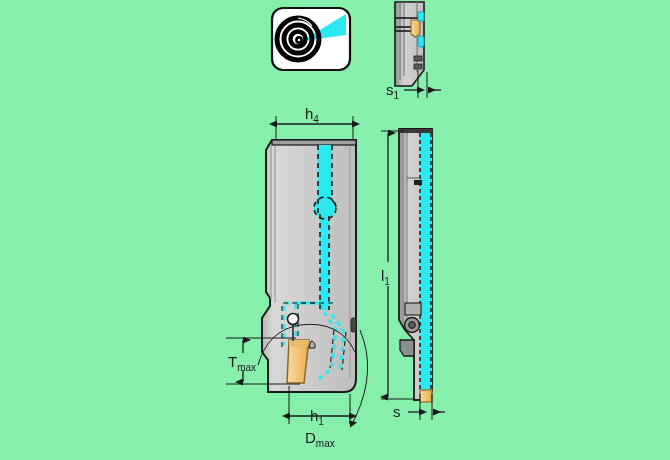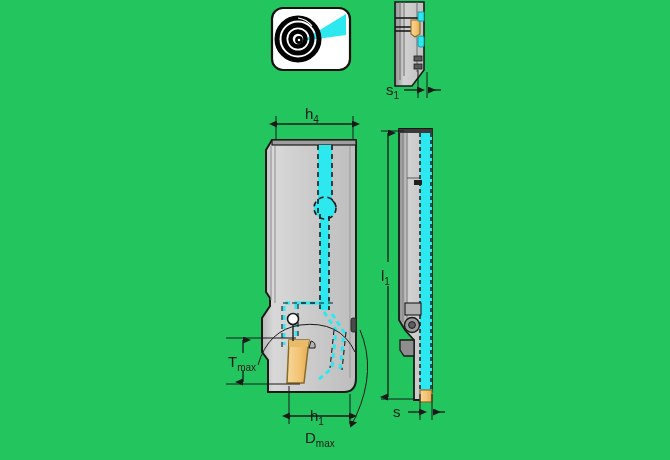--- a/index.html
+++ b/index.html
@@ -4,21 +4,21 @@
 <style>
   html, body {
     margin: 0;
     padding: 0;
     background: #ffffff;
   }
   #page {
     position: relative;
     width: 670px;
     height: 460px;
-    background: #22c55e;
+    background: #86efac;
     font-family: "Liberation Sans", sans-serif;
     overflow: hidden;
   }
   #drawing {
     position: absolute;
     left: 0;
     top: 0;
   }
   .dimlabel {
     font-family: "Liberation Sans", sans-serif;

